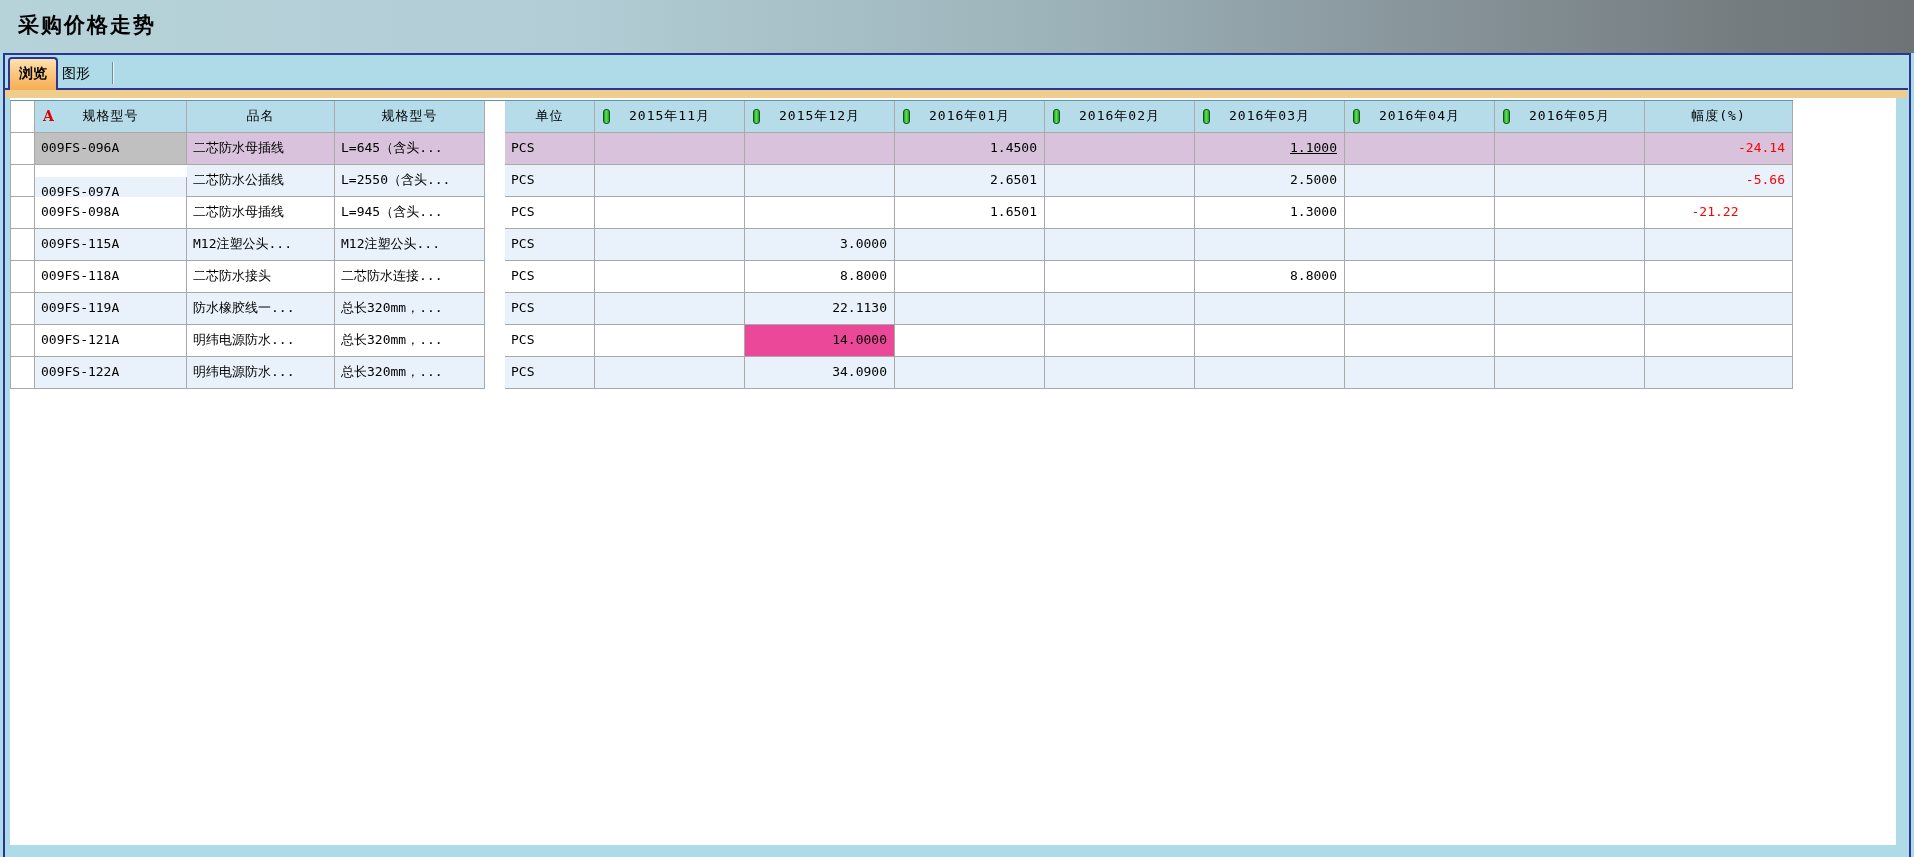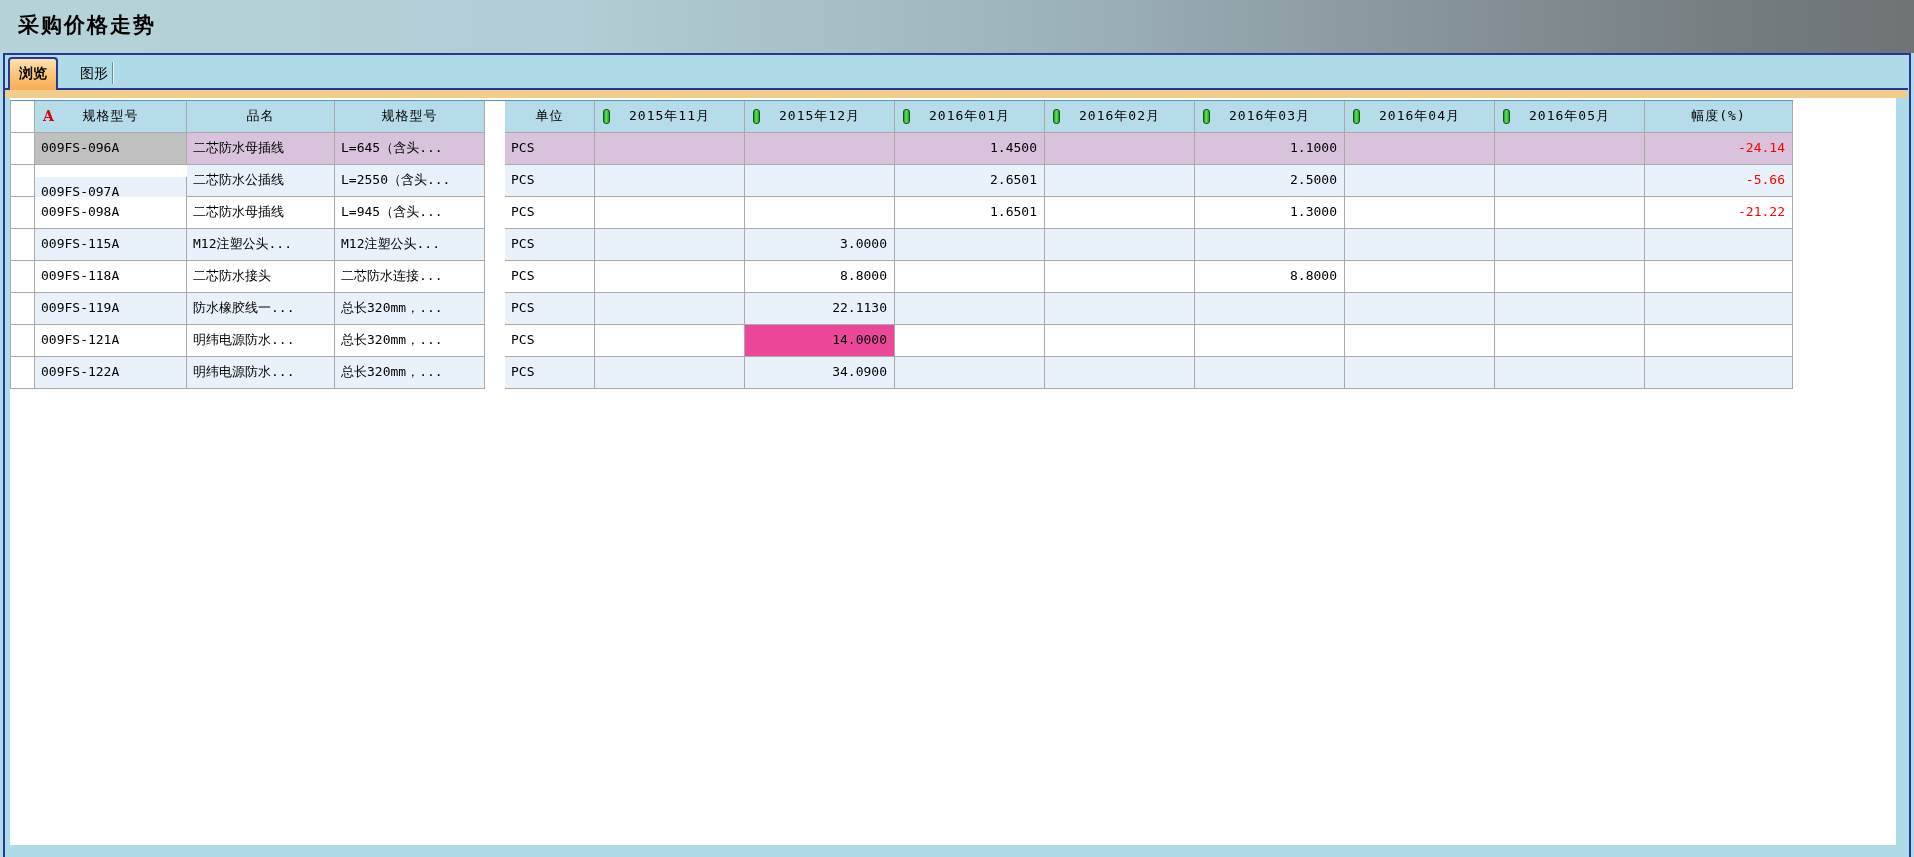--- a/index.html
+++ b/index.html
@@ -26,21 +26,21 @@
   .tab-browse{
     position:absolute;left:8px;top:57px;width:50px;height:33px;z-index:3;
     box-sizing:border-box;border:2px solid #2a3694;border-bottom:none;
     border-radius:4px 4px 0 0;
     background:linear-gradient(#fde2b2,#fbc87e 45%,#f8ad55);
     font-size:14px;font-weight:bold;color:#000;
     text-align:center;line-height:29px;cursor:default;
   }
   .tab-graph{
     position:absolute;left:62px;top:60px;width:46px;height:28px;z-index:2;
-    font-size:14px;color:#000;text-align:right;line-height:26px;cursor:default;
+    font-size:14px;color:#000;text-align:left;line-height:26px;cursor:default;
   }
   .tab-sep{
     position:absolute;left:112px;top:62px;width:1px;height:22px;
     background:#6f8d99;box-shadow:1px 0 0 #e9f5f9;
   }
   .tab-underline{
     position:absolute;left:4px;top:88px;width:1904px;height:2px;background:#2a3694;z-index:1;
   }
   .tan-strip{
     position:absolute;left:5px;top:90px;width:1902px;height:8px;background:#efce8d;
@@ -116,21 +116,21 @@
       <div class="grow">
         <div class="gcell c0" style="background: rgb(255, 255, 255);"></div>
         <div class="gcell c1 al" style="background: rgb(192, 192, 192);">009FS-096A</div>
         <div class="gcell c2 al" style="background: rgb(217, 195, 220);">二芯防水母插线</div>
         <div class="gcell c3 al" style="background: rgb(217, 195, 220);">L=645（含头...</div>
         <div class="gcell c4 al" style="background: rgb(217, 195, 220);">PCS</div>
         <div class="gcell c5 ar" style="background: rgb(217, 195, 220);"></div>
         <div class="gcell c6 ar" style="background: rgb(217, 195, 220);"></div>
         <div class="gcell c7 ar" style="background: rgb(217, 195, 220);">1.4500</div>
         <div class="gcell c8 ar" style="background: rgb(217, 195, 220);"></div>
-        <div class="gcell c9 ar" style="background: rgb(217, 195, 220);">1.1000</div>
+        <div class="gcell c9 ar" style="background: rgb(217, 195, 220); text-decoration: underline;">1.1000</div>
         <div class="gcell c10 ar" style="background: rgb(217, 195, 220);"></div>
         <div class="gcell c11 ar" style="background: rgb(217, 195, 220);"></div>
         <div class="gcell c12 ar" style="background: rgb(217, 195, 220); color: rgb(255, 0, 0);">-24.14</div>
       </div>
       <div class="grow">
         <div class="gcell c0" style="background: rgb(255, 255, 255);"></div>
         <div class="gcell c1 al" style="background: rgb(233, 242, 251); margin-top: 12px;">009FS-097A</div>
         <div class="gcell c2 al" style="background: rgb(233, 242, 251);">二芯防水公插线</div>
         <div class="gcell c3 al" style="background: rgb(233, 242, 251);">L=2550（含头...</div>
         <div class="gcell c4 al" style="background: rgb(233, 242, 251);">PCS</div>
@@ -149,21 +149,21 @@
         <div class="gcell c2 al" style="background: rgb(255, 255, 255);">二芯防水母插线</div>
         <div class="gcell c3 al" style="background: rgb(255, 255, 255);">L=945（含头...</div>
         <div class="gcell c4 al" style="background: rgb(255, 255, 255);">PCS</div>
         <div class="gcell c5 ar" style="background: rgb(255, 255, 255);"></div>
         <div class="gcell c6 ar" style="background: rgb(255, 255, 255);"></div>
         <div class="gcell c7 ar" style="background: rgb(255, 255, 255);">1.6501</div>
         <div class="gcell c8 ar" style="background: rgb(255, 255, 255);"></div>
         <div class="gcell c9 ar" style="background: rgb(255, 255, 255);">1.3000</div>
         <div class="gcell c10 ar" style="background: rgb(255, 255, 255);"></div>
         <div class="gcell c11 ar" style="background: rgb(255, 255, 255);"></div>
-        <div class="gcell c12 ar" style="background: rgb(255, 255, 255); color: rgb(255, 0, 0);">-21.22</div>
+        <div class="gcell c12 ar" style="background: rgb(255, 255, 255); color: rgb(255, 0, 0); text-align: center;">-21.22</div>
       </div>
       <div class="grow">
         <div class="gcell c0" style="background: rgb(255, 255, 255);"></div>
         <div class="gcell c1 al" style="background: rgb(233, 242, 251);">009FS-115A</div>
         <div class="gcell c2 al" style="background: rgb(233, 242, 251);">M12注塑公头...</div>
         <div class="gcell c3 al" style="background: rgb(233, 242, 251);">M12注塑公头...</div>
         <div class="gcell c4 al" style="background: rgb(233, 242, 251);">PCS</div>
         <div class="gcell c5 ar" style="background: rgb(233, 242, 251);"></div>
         <div class="gcell c6 ar" style="background: rgb(233, 242, 251);">3.0000</div>
         <div class="gcell c7 ar" style="background: rgb(233, 242, 251);"></div>

